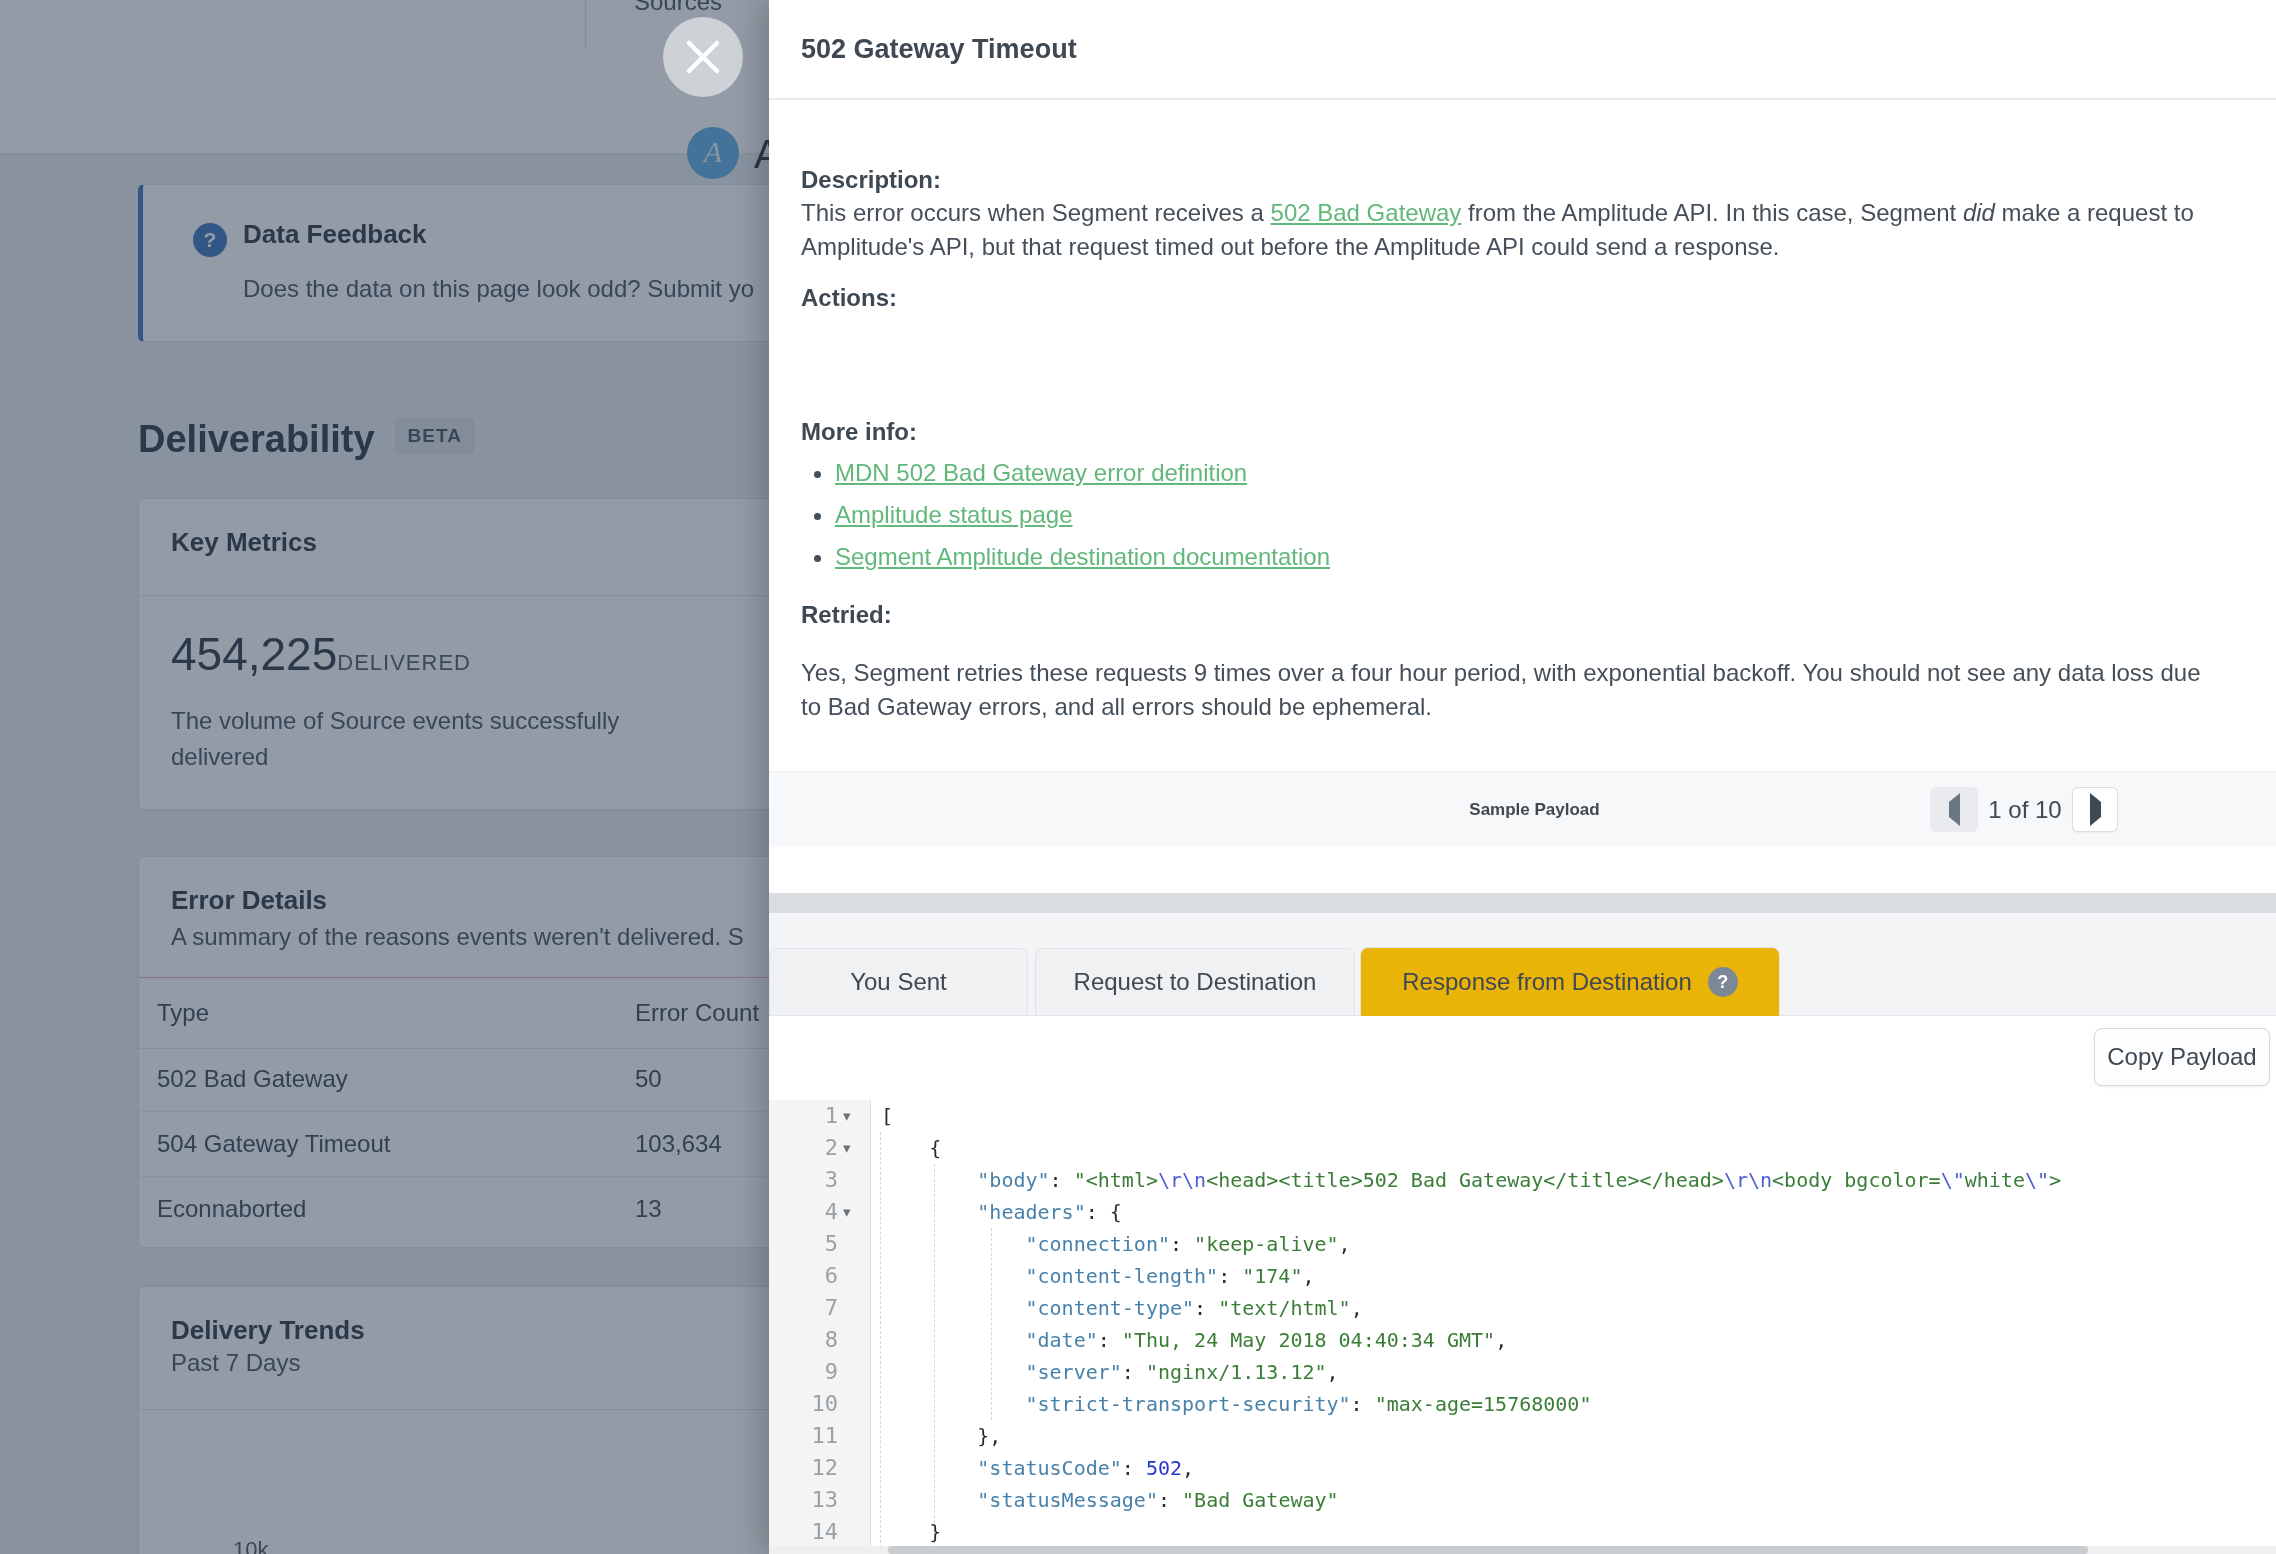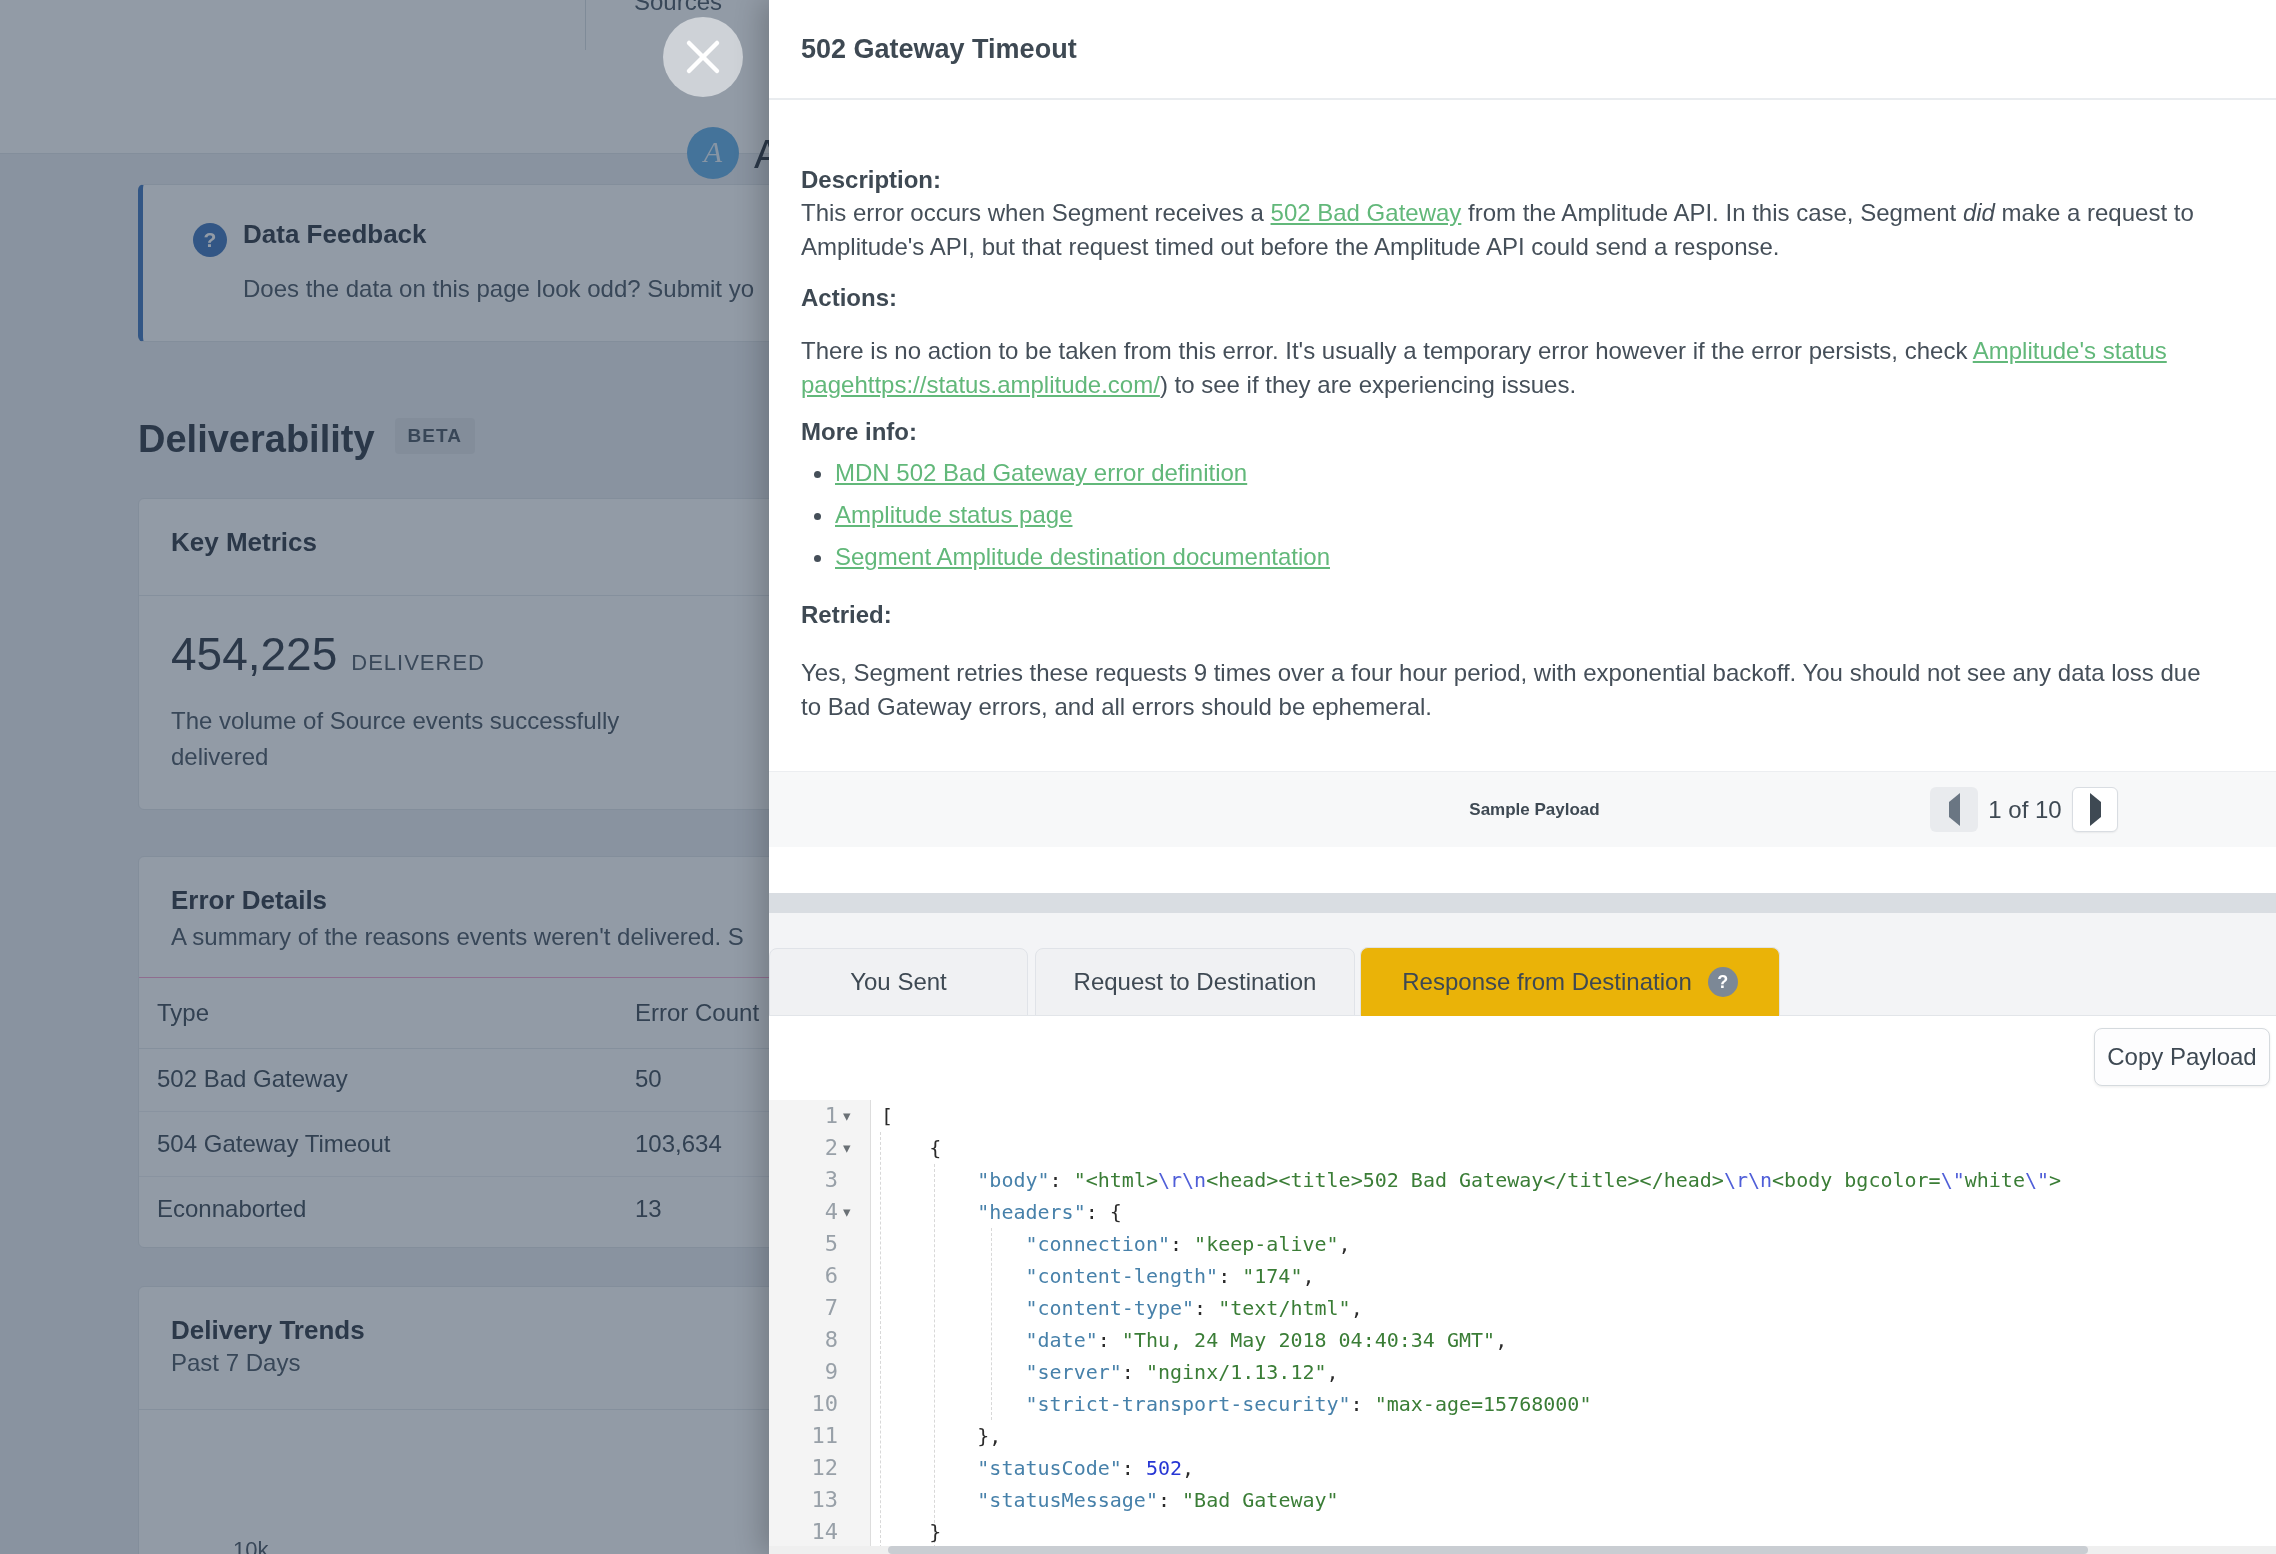--- a/index.html
+++ b/index.html
@@ -32,21 +32,21 @@
 
   .deliv-heading{position:absolute;left:138px;top:418px;font-size:38px;font-weight:bold;color:#3d4550;}
   .beta-badge{display:inline-block;margin-left:20px;vertical-align:10px;background:#e2e5e9;
           color:#555f6b;font-size:19px;font-weight:bold;letter-spacing:1px;
           padding:7px 13px;border-radius:4px;}
 
   .km-card{top:498px;height:312px;}
   .card-title{position:absolute;left:32px;top:28px;font-size:26px;font-weight:bold;color:#3d4550;}
   .km-divider{position:absolute;left:0;top:96px;width:100%;height:1px;background:#e7eaee;}
   .km-number{position:absolute;left:32px;top:128px;font-size:46px;color:#3d4550;}
-  .km-unit{font-size:22px;color:#5a6570;letter-spacing:1px;margin-left:14px;}
+  .km-unit{font-size:22px;color:#5a6570;letter-spacing:1px;margin-left:0;}
   .km-desc{position:absolute;left:32px;top:204px;width:530px;font-size:24px;line-height:36px;color:#55606c;}
 
   .ed-card{top:856px;height:392px;}
   .card-sub{position:absolute;left:32px;top:66px;font-size:24px;color:#55606c;white-space:nowrap;}
   .t-head{position:absolute;left:0;top:120px;width:100%;height:70px;border-top:1px solid #f9a8d4;
           border-bottom:1px solid #e7eaee;}
   .t-head span, .t-row span{position:absolute;top:50%;transform:translateY(-50%);
           font-size:24px;color:#4a5560;white-space:nowrap;}
   .t-col1{left:18px;} .t-col2{left:496px;}
   .t-rows{position:absolute;left:0;top:190px;width:100%;}
@@ -202,21 +202,20 @@
 
   <aside class="panel">
     <div class="p-header">
       <div class="p-title">502 Gateway Timeout</div>
     </div>
 
     <div class="sec-h" style="top:166px">Description:</div>
     <div class="para" style="top:196px"><span>This error occurs when Segment receives a </span><a class="glink">502 Bad Gateway</a><span> from the Amplitude API. In this case, Segment </span><em>did</em><span> make a request to Amplitude's API, but that request timed out before the Amplitude API could send a response.</span></div>
 
     <div class="sec-h" style="top:284px">Actions:</div>
-    <div class="para" style="top:334px"><span>There is no action to be taken from this error. It's usually a temporary error however if the error persists, check </span><a class="glink">Amplitude's status pagehttps://status.amplitude.com/</a><span>) to see if they are experiencing issues.</span></div>
 
     <div class="sec-h" style="top:418px">More info:</div>
     <ul class="mi-list" id="more-info-list">
         <li><a class="glink">MDN 502 Bad Gateway error definition</a></li>
         <li><a class="glink">Amplitude status page</a></li>
         <li><a class="glink">Segment Amplitude destination documentation</a></li>
       </ul>
 
     <div class="sec-h" style="top:601px">Retried:</div>
     <div class="para" style="top:656px"><span>Yes, Segment retries these requests 9 times over a four hour period, with exponential backoff. You should not see any data loss due to Bad Gateway errors, and all errors should be ephemeral.</span></div>

